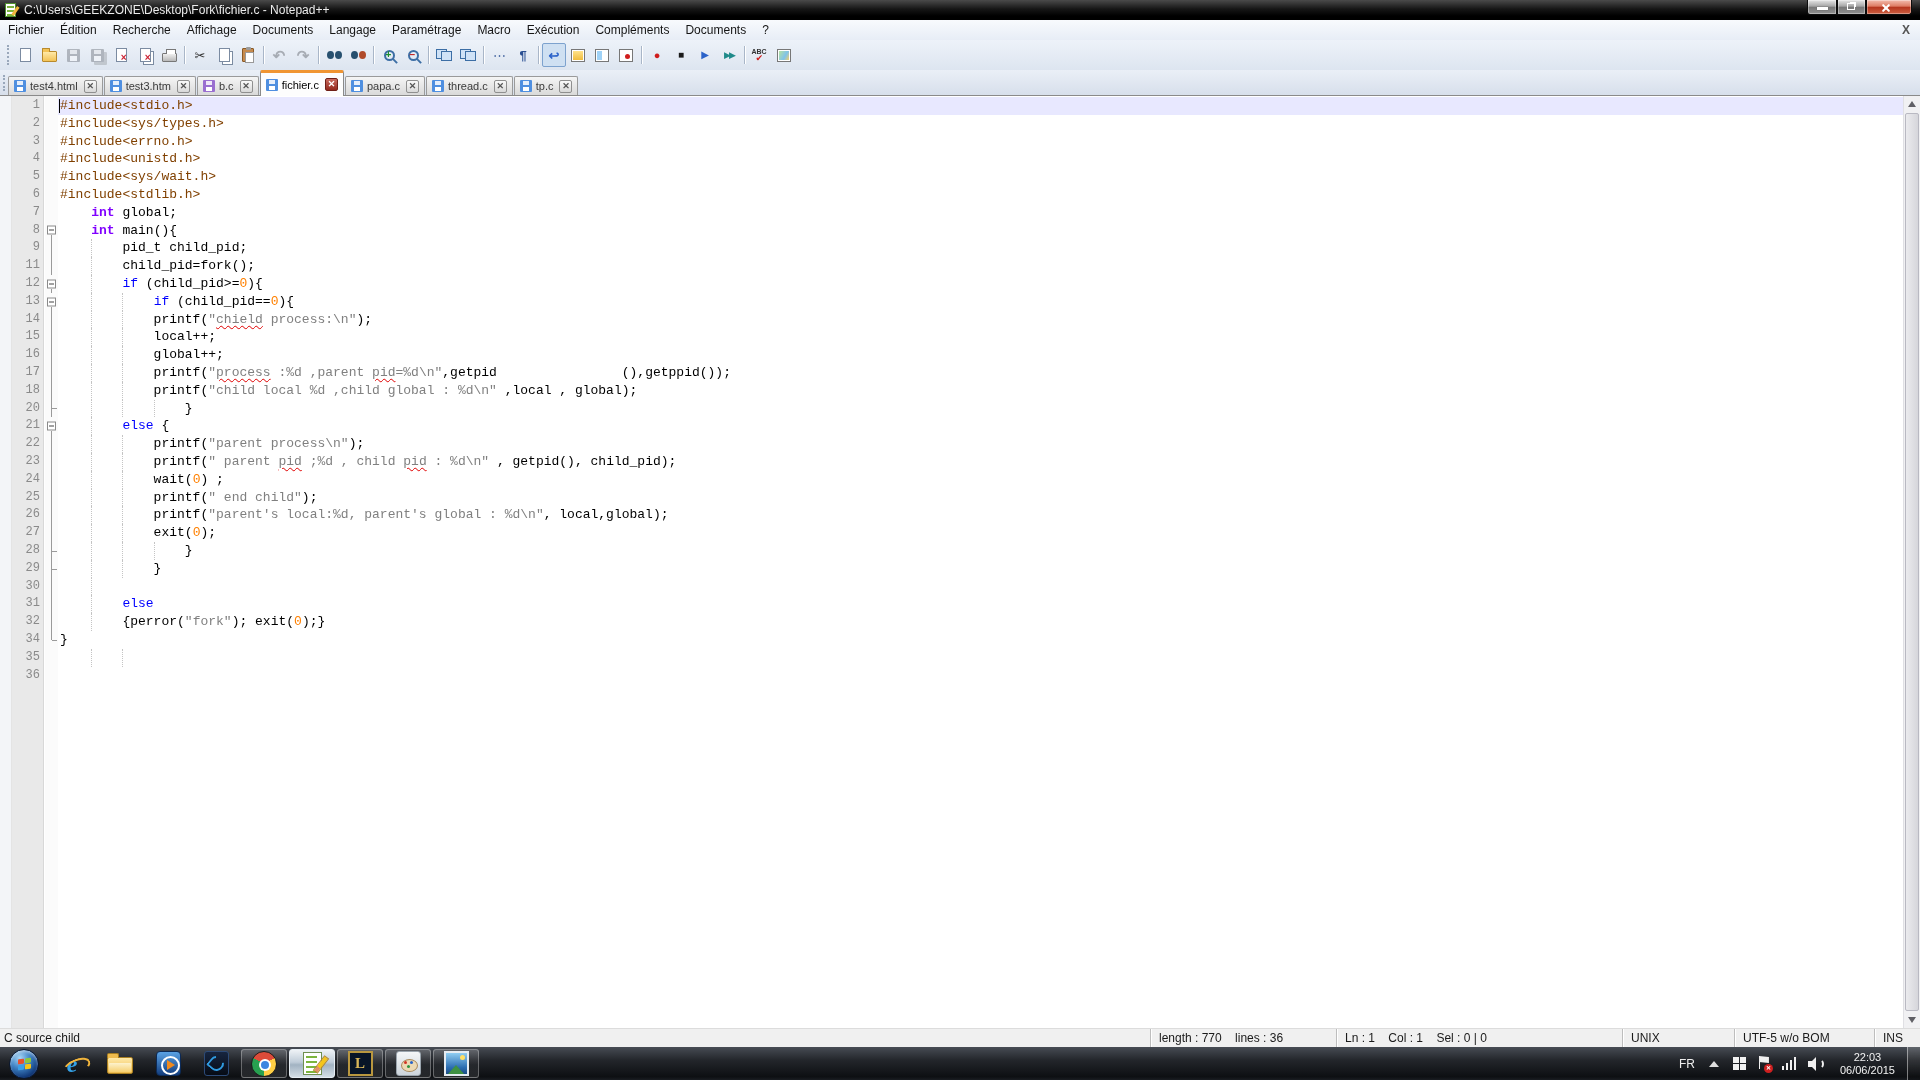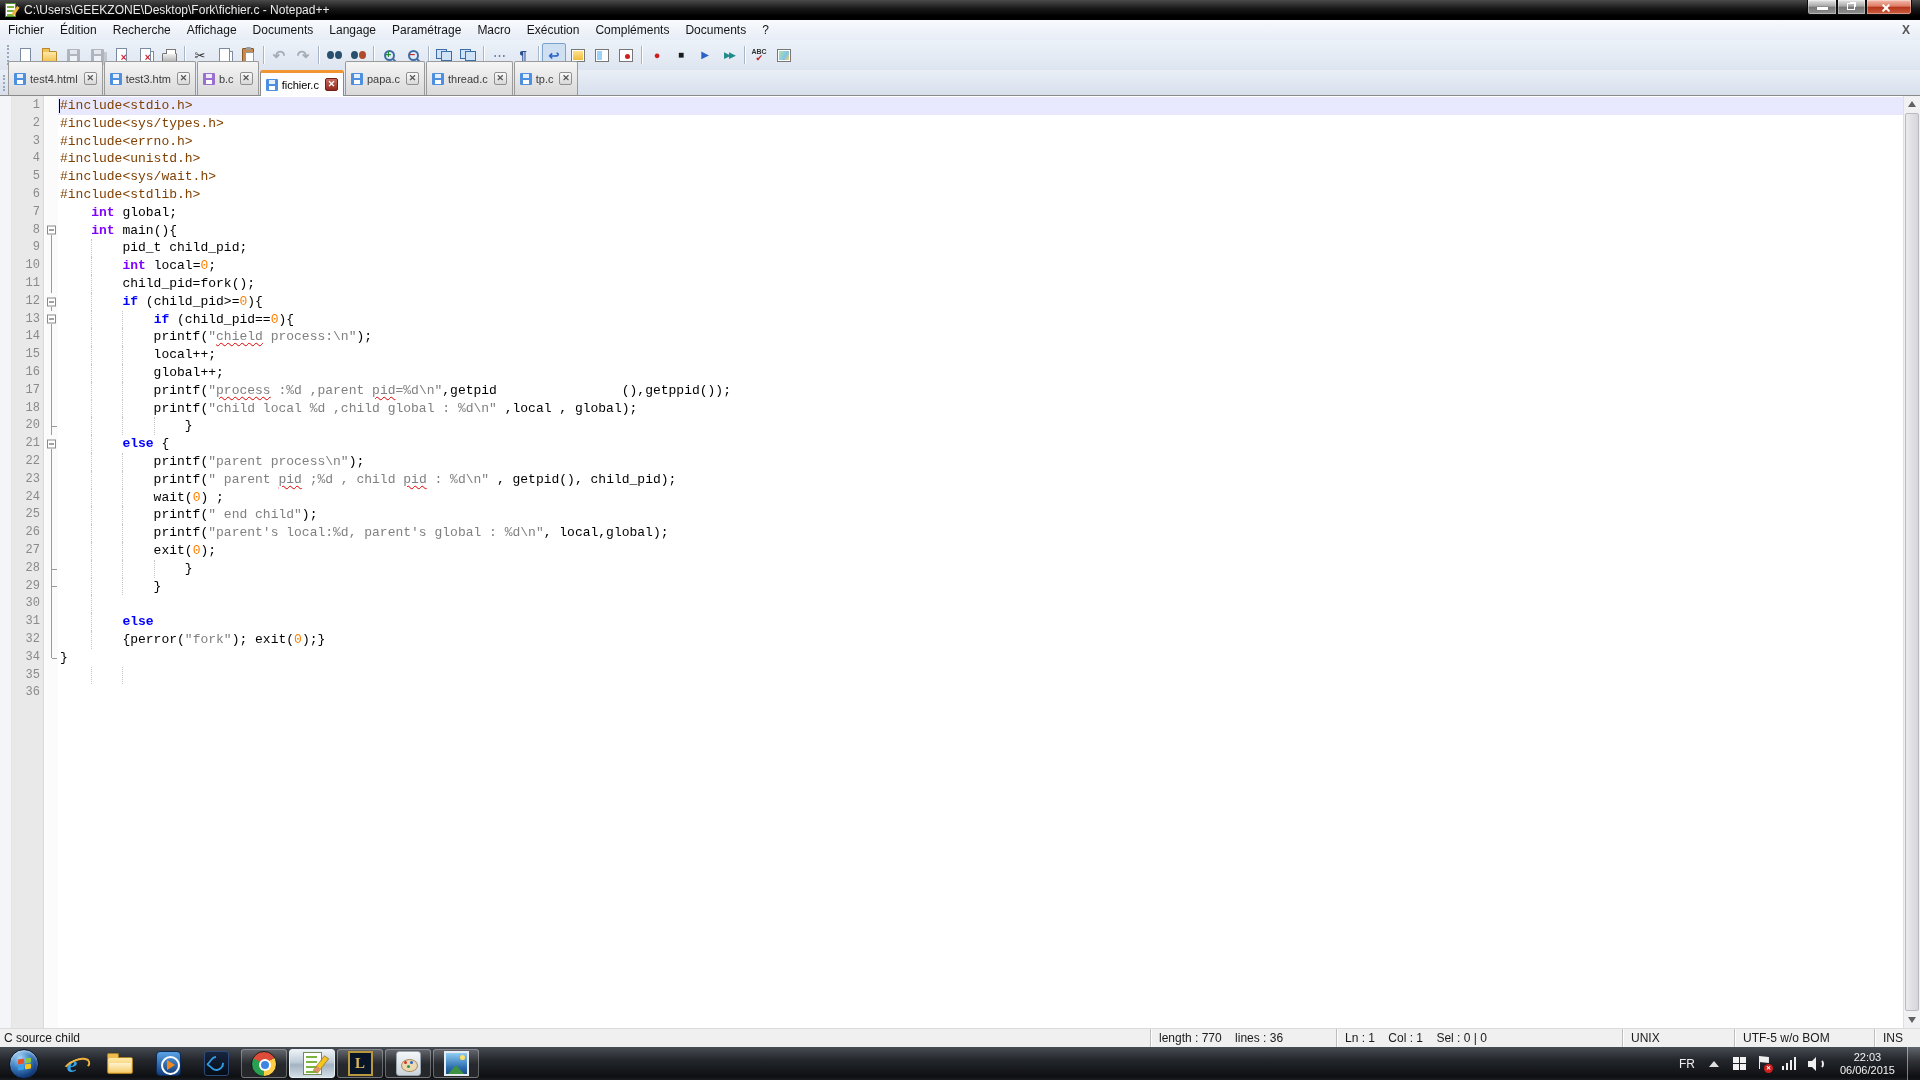--- a/index.html
+++ b/index.html
@@ -75,21 +75,21 @@
   .pan.r::before{content:"";position:absolute;inset:1px;background:#fff}
   .pan.r::after{content:"";position:absolute;right:2px;bottom:2px;width:5px;height:5px;border-radius:50%;background:#cf1d1d}
   .pan.p::before{content:"";position:absolute;inset:1px;background:linear-gradient(120deg,#b7e3a0,#7fc3ea 60%,#f3d06a)}
   .abc{position:relative;width:17px;height:14px}
   .abc::before{content:"ABC";position:absolute;top:0;left:0;font:bold 7px/1 "Liberation Sans",sans-serif;color:#333}
   .abc::after{content:"✔";position:absolute;left:4px;bottom:-1px;font-size:9px;color:#cf1d1d}
 
   
   .tabbar{position:absolute;top:70px;left:0;right:0;height:26px;background:linear-gradient(#eaeff7,#d7dfeb);border-bottom:1px solid #8a8a8a;display:flex;align-items:flex-end;padding-left:2px}
   .tabbar::before{content:"";width:0;height:16px;border-left:2px dotted #9aa8bb;margin:0 3px 4px 1px}
-  .tab{display:flex;align-items:center;height:34px;padding:0 5px;background:linear-gradient(#f5f5f5,#d9d9d9);border:1px solid #9a9a9a;border-bottom:none;border-radius:2px 2px 0 0;margin-right:1px;font-size:11px;color:#3a3a3a;position:relative}
+  .tab{display:flex;align-items:center;height:19px;padding:0 5px;background:linear-gradient(#f5f5f5,#d9d9d9);border:1px solid #9a9a9a;border-bottom:none;border-radius:2px 2px 0 0;margin-right:1px;font-size:11px;color:#3a3a3a;position:relative}
   .tab.active{height:26px;margin-bottom:-1px;background:#fdfdfd;border-color:#8a8a8a;border-top:3px solid #f09532;color:#000;z-index:2}
   .floppy{width:12px;height:12px;border-radius:1px;margin-right:4px;position:relative;background:#4f8fe0}
   .floppy::before{content:"";position:absolute;left:3px;top:1px;width:6px;height:4px;background:rgba(255,255,255,.85)}
   .floppy::after{content:"";position:absolute;left:3px;bottom:1px;width:6px;height:4px;background:#fff}
   .tabx{width:13px;height:13px;margin-left:6px;border:1px solid #8f8f8f;border-radius:2px;background:linear-gradient(#fafafa,#d8d8d8);font:bold 9px/11px "Liberation Sans",sans-serif;text-align:center;color:#555}
   .tab.active .tabx{background:linear-gradient(#c96a5e,#93281c);border-color:#6f2018;color:#fff}
 
   
   .editor{position:absolute;top:96px;left:0;right:0;height:932px;background:#fff;overflow:hidden}
   .m-book{position:absolute;left:0;top:0;bottom:0;width:12px;background:#f3f5f8;border-right:1px solid #e4e4e4}
@@ -103,21 +103,21 @@
   .fv{position:absolute;left:6px;top:0;height:100%;width:1px;background:#9a9a9a}
   .fv.half{height:50%}
   .fv.low{top:calc(50% + 5px);height:auto;bottom:0}
   .ft{position:absolute;left:7px;top:50%;width:5px;height:1px;background:#9a9a9a}
   .fb{position:absolute;left:2px;top:50%;transform:translateY(-50%);width:9px;height:9px;background:#fff;border:1px solid #8a8a8a}
   .fb::after{content:"";position:absolute;left:1px;right:1px;top:3px;height:1px;background:#444}
   .gd{position:absolute;top:0;height:100%;width:0;border-left:1px dotted #c4c4c4}
   .txt{position:absolute;left:60px;top:0;font:13px/17.8px "Liberation Mono",monospace;white-space:pre;color:#000}
   .caret{position:absolute;left:59px;top:2px;width:1px;height:14px;background:#000}
   .c-p{color:#804000}
-  .c-k{color:#0000ff;font-weight:bold}
+  .c-k{color:#0000ff;font-weight:normal}
   .c-t{color:#8000ff;font-weight:bold}
   .c-n{color:#ff8000}
   .c-s{color:#808080}
   .c-w{color:#808080;text-decoration:underline wavy #e00000 1px;text-underline-offset:2px}
   .c-d{color:#000}
   .vscroll{position:absolute;right:0;top:0;bottom:0;width:17px;background:#f1f1f3;border-left:1px solid #e0e0e4}
   .sb-btn{position:absolute;left:0;width:17px;height:17px}
   .sb-btn.up{top:0}.sb-btn.down{bottom:0}
   .sb-btn.up::after{content:"";position:absolute;left:4px;top:5px;border:4px solid transparent;border-bottom:6px solid #606066;border-top:none}
   .sb-btn.down::after{content:"";position:absolute;left:4px;top:6px;border:4px solid transparent;border-top:6px solid #606066;border-bottom:none}
@@ -417,28 +417,20 @@
       <div class="line">
         <i class="gd" style="left:91.2px"></i>
         <span class="num">9</span>
         <span class="fold">
           <i class="fv"></i>
         </span>
         <span class="txt"><span class="c-d">        pid_t child_pid;</span></span>
       </div>
       <div class="line">
         <i class="gd" style="left:91.2px"></i>
-        <span class="num">10</span>
-        <span class="fold">
-          <i class="fv"></i>
-        </span>
-        <span class="txt"><span class="c-d">        </span><span class="c-t">int</span><span class="c-d"> local=</span><span class="c-n">0</span><span class="c-d">;</span></span>
-      </div>
-      <div class="line">
-        <i class="gd" style="left:91.2px"></i>
         <span class="num">11</span>
         <span class="fold">
           <i class="fv"></i>
         </span>
         <span class="txt"><span class="c-d">        child_pid=fork();</span></span>
       </div>
       <div class="line">
         <i class="gd" style="left:91.2px"></i>
         <span class="num">12</span>
         <span class="fold">

